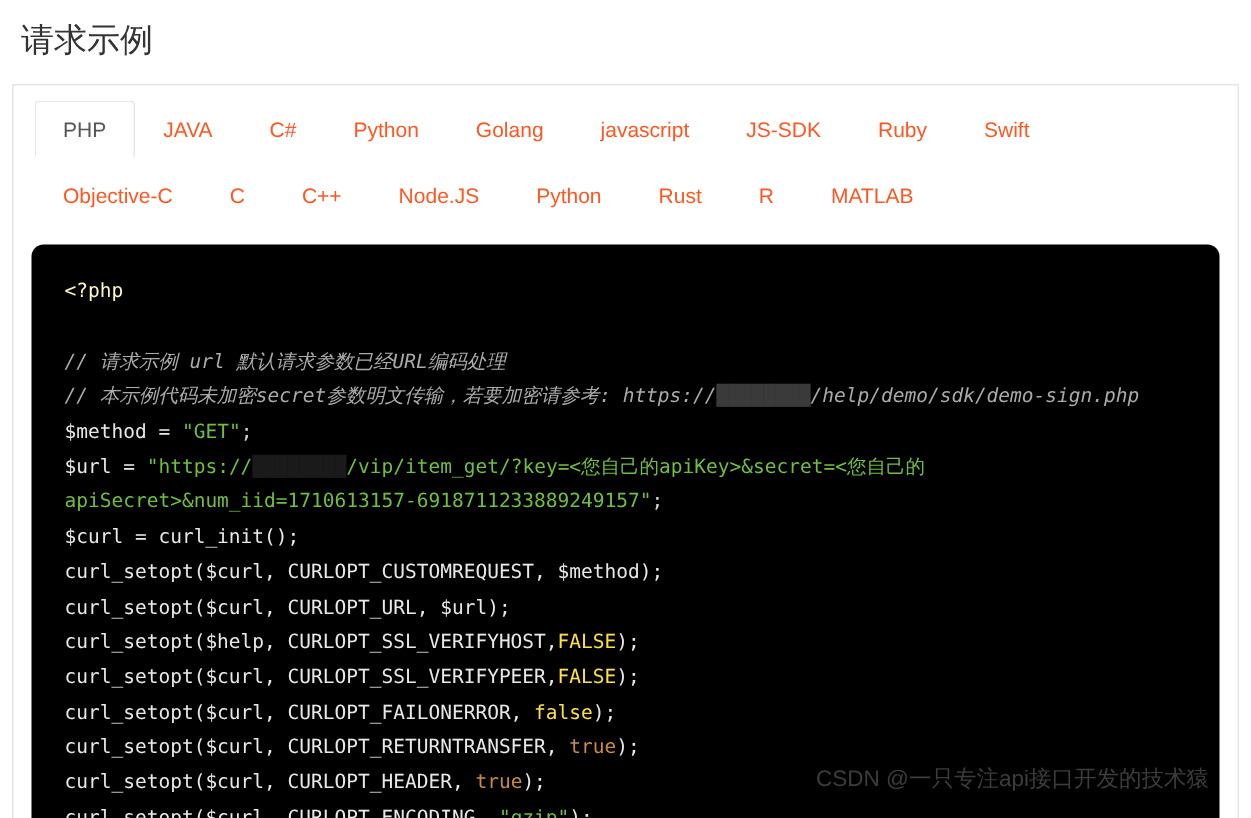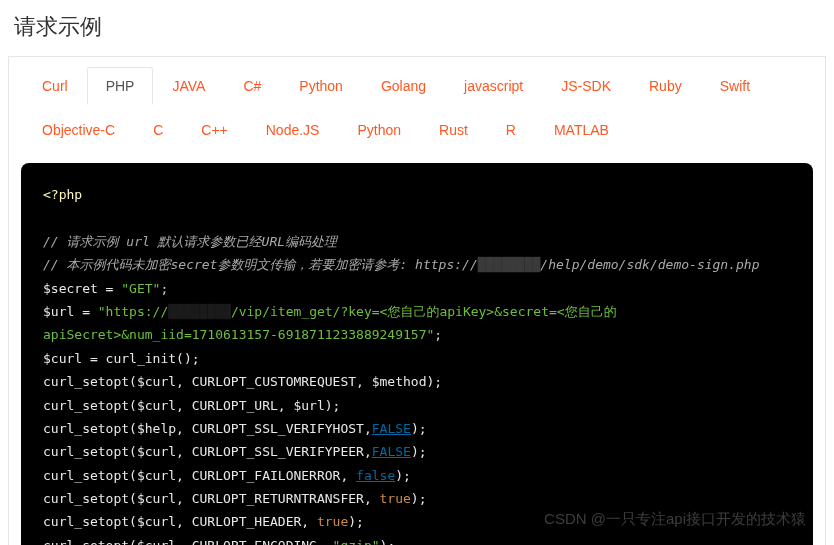--- a/index.html
+++ b/index.html
@@ -48,38 +48,37 @@
     font-family: Consolas, Monaco, monospace;
     font-size: 13px;
     line-height: 1.8;
     color: #d4d4d4;
   }
   .code-outer .tag { color: #fef9c3; }
   .cmt { color: #aaa; font-style: italic; }
   .var { color: #e8e8e8; }
   .str { color: #6fbf3f; }
   .bool-t { color: #cc8a4a; }
-  .bool-f { color: #0369a1; text-decoration: underline; }
+  .bool-f { color: #fde047; }
   .watermark {
     position: fixed;
     right: 28px;
     top: 510px;
     color: rgba(120,120,120,0.5);
     font-size: 15px;
     pointer-events: none;
   }
 </style>
 </head>
 <body>
 
 <div class="page-title">请求示例</div>
 
 <div class="tabs-wrap">
   <div class="tabs" id="tabs">
-      <div class="tab">Curl</div>
       <div class="tab active">PHP</div>
       <div class="tab">JAVA</div>
       <div class="tab">C#</div>
       <div class="tab">Python</div>
       <div class="tab">Golang</div>
       <div class="tab">javascript</div>
       <div class="tab">JS-SDK</div>
       <div class="tab">Ruby</div>
       <div class="tab">Swift</div>
       <div class="tab">Objective-C</div>
@@ -90,21 +89,21 @@
       <div class="tab">Rust</div>
       <div class="tab">R</div>
       <div class="tab">MATLAB</div>
     </div>
 
   <div class="code-outer">
     <div><span class="tag">&lt;?php</span></div>
     <div>&nbsp;</div>
     <div><span class="cmt">// 请求示例 url 默认请求参数已经URL编码处理</span></div>
     <div class="cmt"><span>// 本示例代码未加密secret参数明文传输，若要加密请参考: https://</span><span style="color:#3a3a3a;">████████</span><span>/help/demo/sdk/demo-sign.php</span></div>
-    <div><span class="var">$secret = </span><span class="str">"GET"</span><span>;</span></div>
+    <div><span class="var">$method = </span><span class="str">"GET"</span><span>;</span></div>
     <div><span class="var">$url = </span><span class="str">"https://</span><span style="color:#1a1a1a;">████████</span><span class="str">/vip/item_get/?key=&lt;您自己的apiKey&gt;&amp;secret=&lt;您自己的apiSecret&gt;&amp;num_iid=1710613157-6918711233889249157"</span><span>;</span></div>
     <div class="var">$curl = curl_init();</div>
     <div class="var">curl_setopt($curl, CURLOPT_CUSTOMREQUEST, $method);</div>
     <div class="var">curl_setopt($curl, CURLOPT_URL, $url);</div>
     <div><span class="var">curl_setopt($help, CURLOPT_SSL_VERIFYHOST,</span><span class="bool-f">FALSE</span><span class="var">);</span></div>
     <div><span class="var">curl_setopt($curl, CURLOPT_SSL_VERIFYPEER,</span><span class="bool-f">FALSE</span><span class="var">);</span></div>
     <div><span class="var">curl_setopt($curl, CURLOPT_FAILONERROR, </span><span class="bool-f">false</span><span class="var">);</span></div>
     <div><span class="var">curl_setopt($curl, CURLOPT_RETURNTRANSFER, </span><span class="bool-t">true</span><span class="var">);</span></div>
     <div><span class="var">curl_setopt($curl, CURLOPT_HEADER, </span><span class="bool-t">true</span><span class="var">);</span></div>
     <div><span class="var">curl_setopt($curl, CURLOPT_ENCODING, </span><span class="str">"gzip"</span><span class="var">);</span></div>

